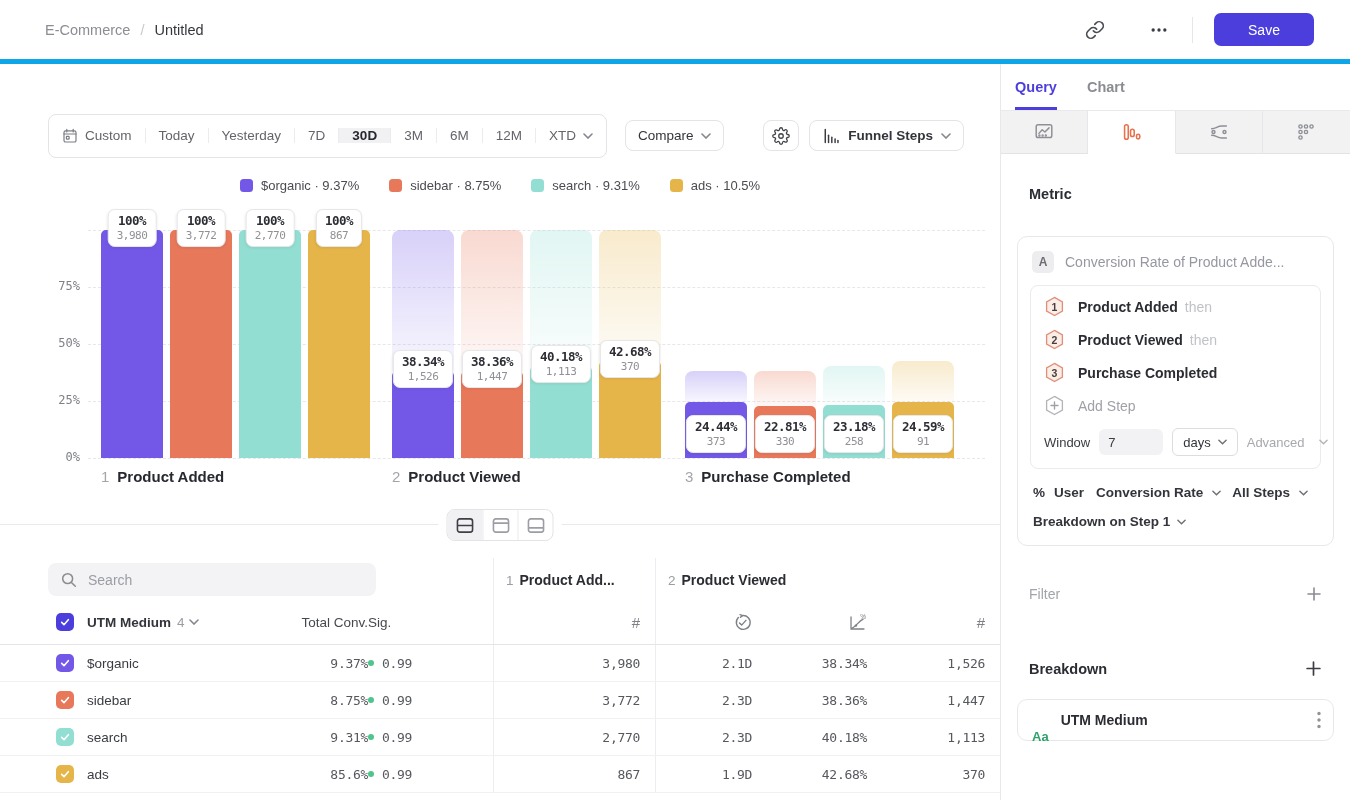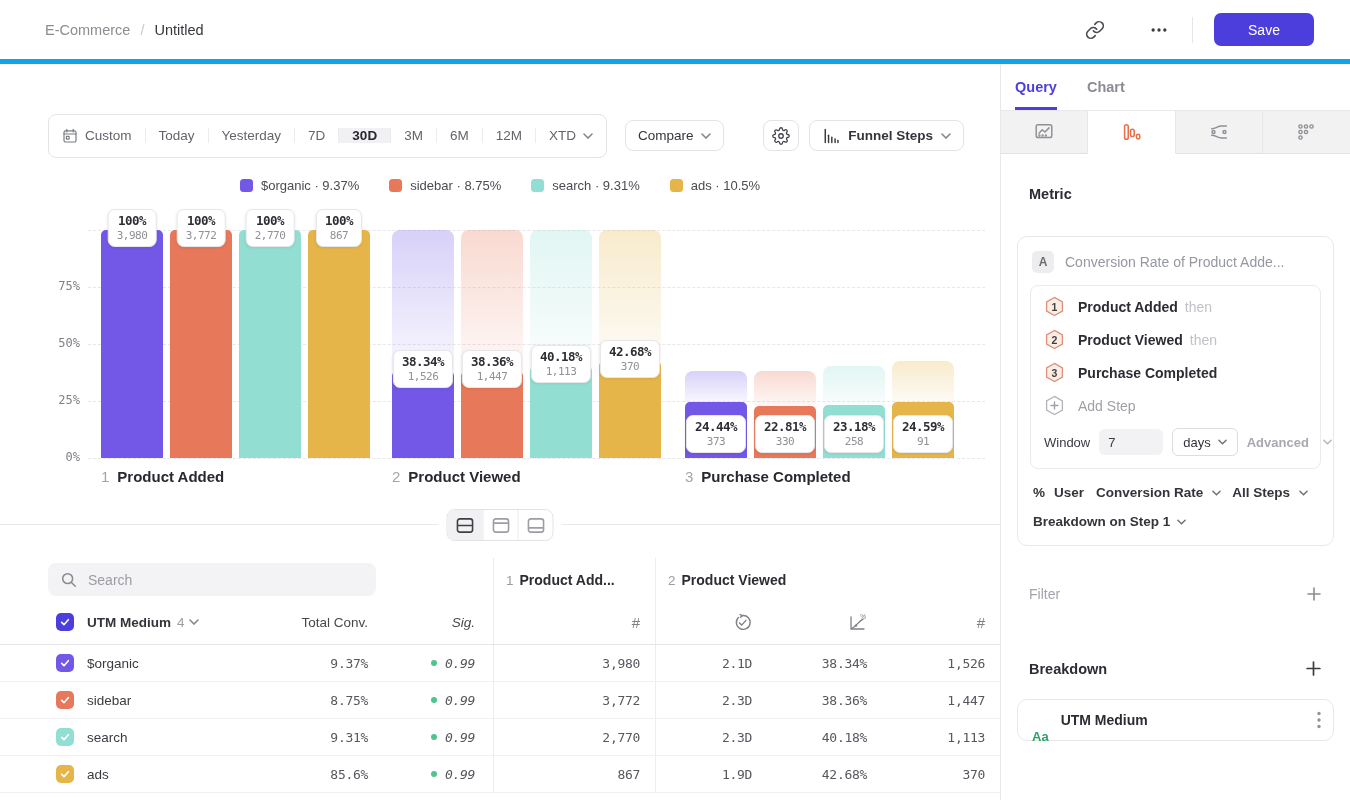--- a/index.html
+++ b/index.html
@@ -74,21 +74,21 @@
   .search-wrap { padding:5px 0 0 48px; }
   .search-box { display:flex; align-items:center; gap:10px; width:328px; height:33px; background:#F3F3F5; border-radius:8px; padding:0 12px; }
   .search-box input { border:none; outline:none; background:transparent; font-size:14px; color:#3A3C42; width:100%; font-family:"Liberation Sans", sans-serif; }
   .search-box input::placeholder { color:#9B9DA3; }
   .gtitle { height:100%; padding:13px 0 0 12px; white-space:nowrap; }
   .gt-num { color:#9B9DA3; font-size:13.5px; margin-right:6px; }
   .gt-name { color:#2B2D33; font-size:14px; font-weight:700; }
   .cell { height:100%; display:flex; align-items:center; }
   .c1 { padding-left:56px; gap:13px; }
   .c2 { justify-content:flex-end; }
-  .c3 { justify-content:flex-end; padding-right:18px; gap:8px;font-style:italic; }
+  .c3 { justify-content:flex-start; padding-right:18px; gap:8px; }
   .c4 { justify-content:flex-end; padding-right:15px; }
   .c5 { justify-content:flex-end; padding-right:8px; }
   .c6 { justify-content:flex-end; padding-right:8px; }
   .c7 { justify-content:flex-end; padding-right:15px; }
   .mono { font-family:"DejaVu Sans Mono", monospace; font-size:13px; color:#56585E; letter-spacing:-.3px; }
   .cbx { width:18px; height:18px; border-radius:5px; display:inline-flex; align-items:center; justify-content:center; flex:0 0 18px; }
   .rname { font-size:13.5px; color:#3A3C42; }
   .hd-label { font-size:13.5px; font-weight:700; color:#33353B; }
   .hd-count { font-size:13.5px; color:#9B9DA3; margin:0 4px 0 6px; }
   .hd-col { font-size:13.5px; color:#46484E; }
@@ -114,21 +114,21 @@
   .hex { width:21px; height:21px; position:relative; display:inline-flex; align-items:center; justify-content:center; flex:0 0 21px; }
   .hex svg { position:absolute; inset:0; }
   .hexnum { position:relative; font-size:10.5px; font-weight:700; color:#463E38; }
   .step-name { font-size:14px; font-weight:700; color:#2B2D33; }
   .step-then { font-size:14px; color:#C0C2C7; margin-left:-6px; }
   .addstep-label { font-size:14px; color:#9FA1A7; }
   .window-row { display:flex; align-items:center; gap:9px; padding:6px 13px 10px; }
   .window-label { font-size:13px; color:#3A3C42; }
   .window-input { width:64px; height:26px; background:#F2F2F4; border:none; border-radius:6px; padding:0 9px; font-size:13px; color:#3A3C42; outline:none; font-family:"Liberation Sans", sans-serif; }
   .unit-btn { display:flex; align-items:center; gap:7px; height:28px; padding:0 10px; border:1px solid #DDDDE1; border-radius:6px; background:#fff; font-size:13px; color:#33353B; }
-  .advanced { margin-left:auto; display:flex; align-items:center; gap:14px; font-size:13px; color:#A7A9AE;font-weight:bold; }
+  .advanced { margin-left:auto; display:flex; align-items:center; gap:14px; font-size:13px; color:#A7A9AE; }
   .measure-row { display:flex; align-items:center; gap:9px; margin-top:16px; padding:0 3px; font-size:13.5px; font-weight:600; color:#33353B; flex-wrap:nowrap; }
   .bon-row { display:flex; align-items:center; gap:7px; margin-top:14px; padding:0 3px 2px; font-size:13.5px; font-weight:600; color:#33353B; }
   .section-row { display:flex; align-items:center; justify-content:space-between; margin-top:40px; padding:0 12px 0 12px; }
   .section-row.bd { margin-top:58px; }
   .sec-filter { font-size:14px; color:#A2A4AA; }
   .sec-bd { font-size:14.5px; font-weight:700; color:#2B2D33; }
   .bd-card { margin-top:22px; border:1px solid #E8E8EA; border-radius:10px; height:42px; display:flex; align-items:center; padding:0 12px 0 14px; gap:12px; }
   .aa { font-size:13px; font-weight:600; color:#2FA26B;margin-top:33px; }
   .bd-label { font-size:14px; font-weight:600; color:#2B2D33; }
   .kebab { margin-left:auto; }

